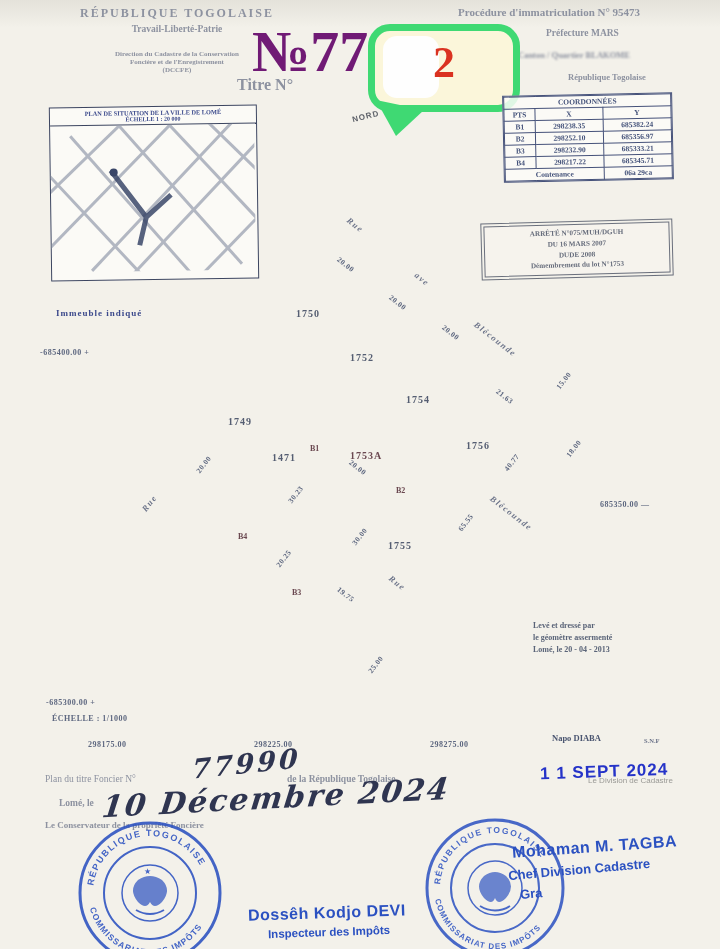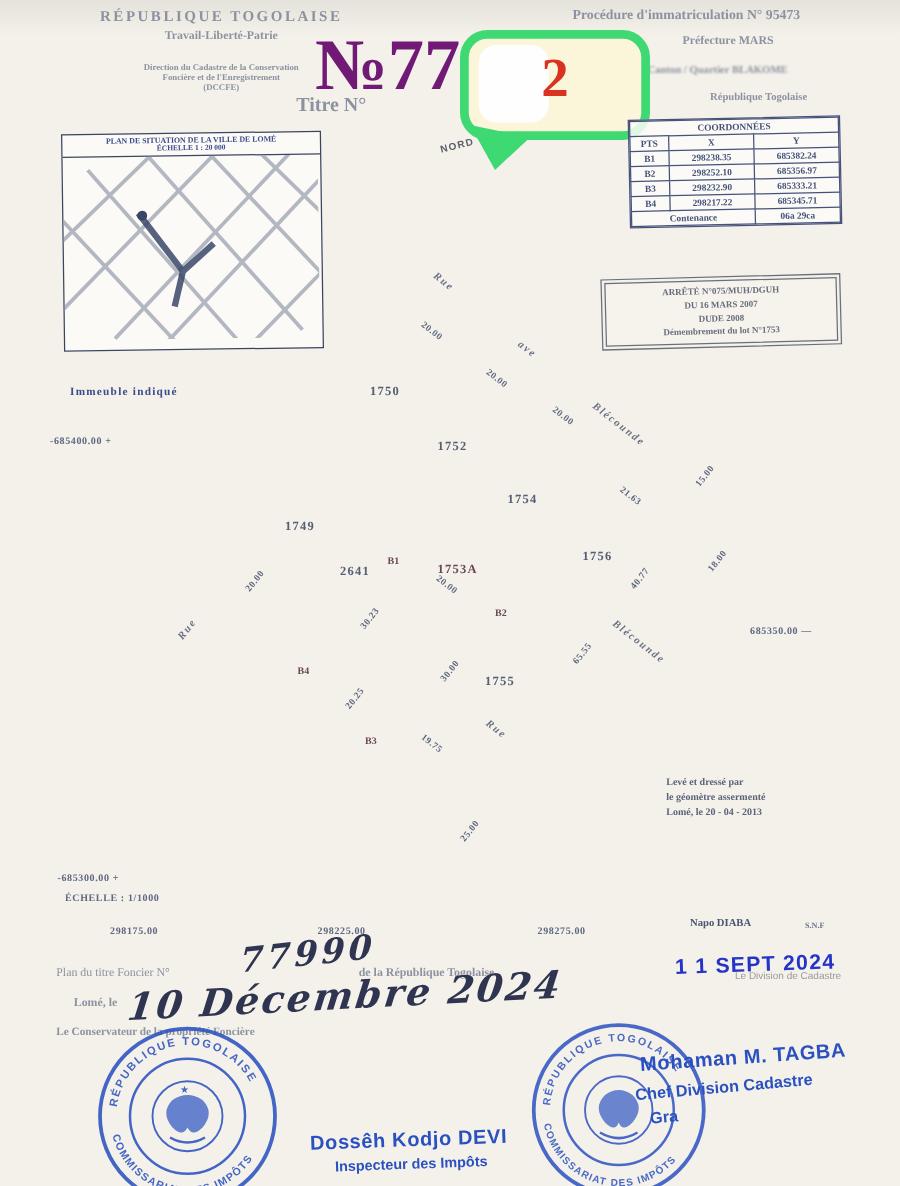--- a/index.html
+++ b/index.html
@@ -213,21 +213,21 @@
   <div>Démembrement du lot N°1753</div>
 </div>
 
 <span class="abs sans" style="left:352px;top:112px;font-size:8px;font-weight:bold;color:#5c6068;letter-spacing:1px;transform:rotate(-14deg);">NORD</span>
 
 <span class="abs parcel" style="left:296px;top:308px;">1750</span>
 <span class="abs parcel" style="left:350px;top:352px;text-align:center;">1752</span>
 <span class="abs parcel" style="left:406px;top:394px;">1754</span>
 <span class="abs parcel" style="left:466px;top:440px;">1756</span>
 <span class="abs parcel" style="left:228px;top:416px;">1749</span>
-<span class="abs parcel" style="left:272px;top:452px;">2641</span>
+<span class="abs parcel" style="left:272px;top:452px;">1471</span>
 <span class="abs parcel" style="left:350px;top:450px;color:#6a4850;">1753A</span>
 <span class="abs parcel" style="left:388px;top:540px;">1755</span>
 
 <span class="abs pt" style="left:310px;top:444px;">B1</span>
 <span class="abs pt" style="left:396px;top:486px;">B2</span>
 <span class="abs pt" style="left:292px;top:588px;">B3</span>
 <span class="abs pt" style="left:238px;top:532px;">B4</span>
 
 <span class="abs street r38" style="left:346px;top:220px;">Rue</span>
 <span class="abs street r38" style="left:414px;top:274px;">ave</span>

